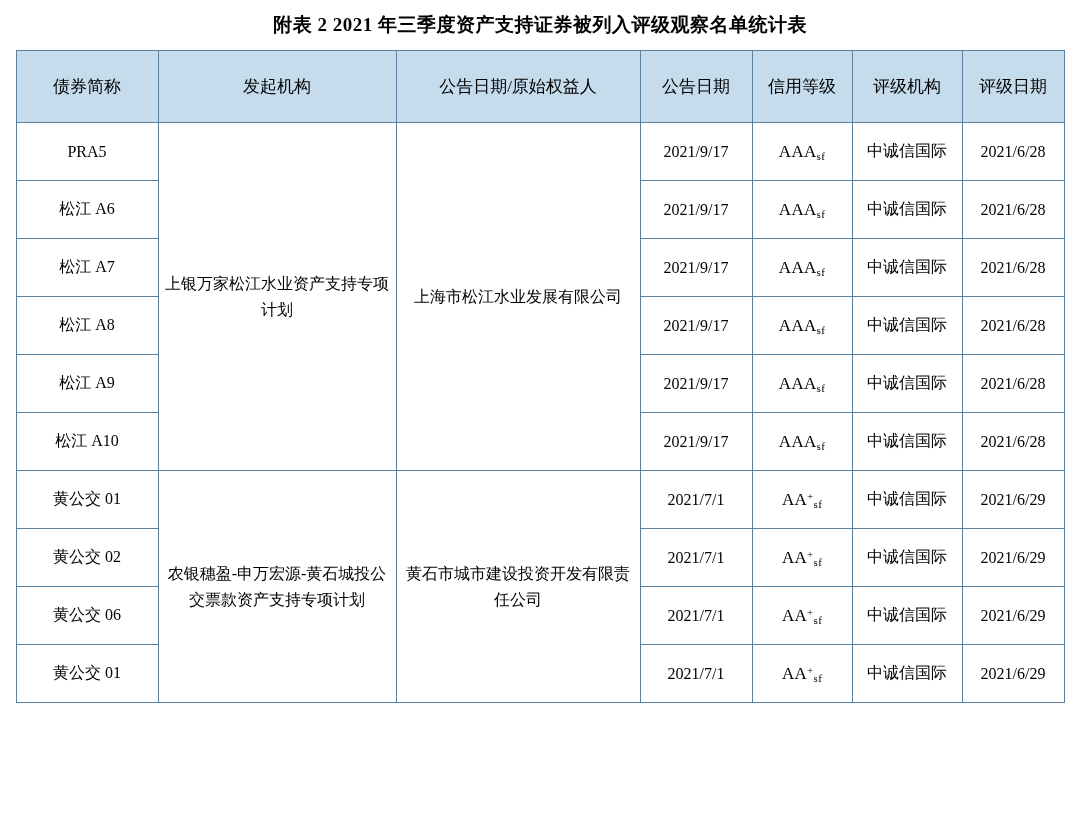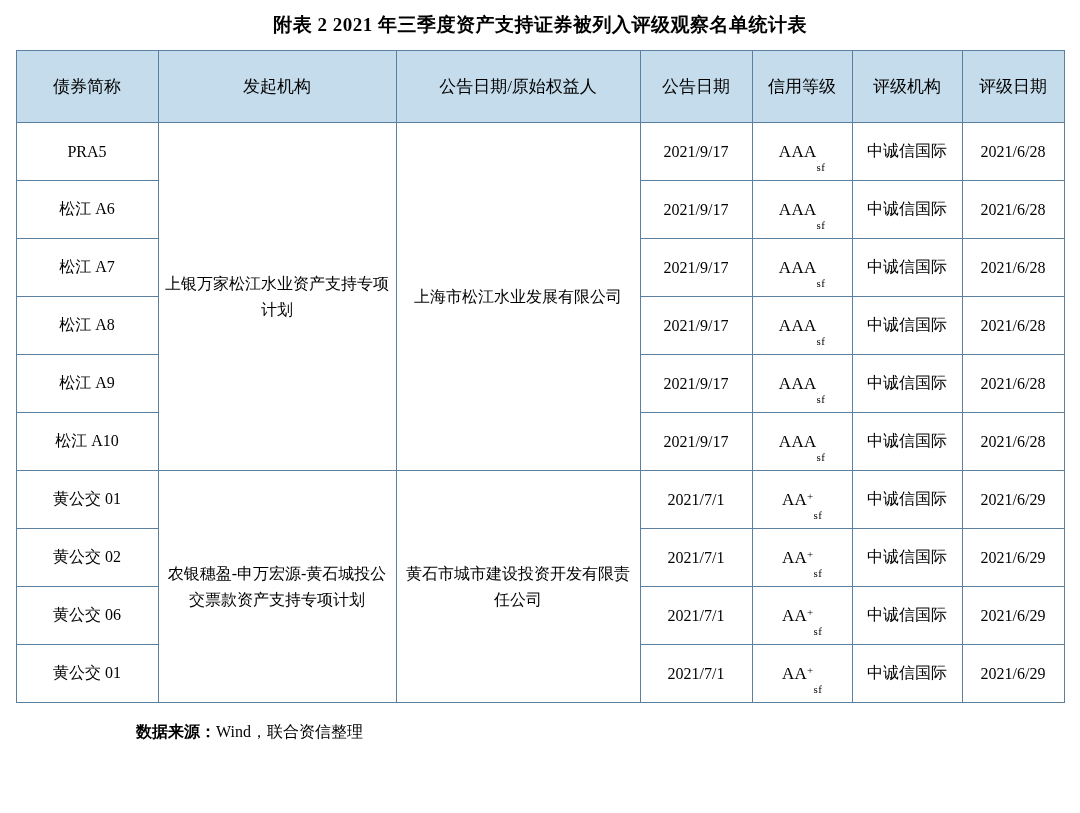--- a/index.html
+++ b/index.html
@@ -72,21 +72,21 @@
     font-size: 17px;
   }
   .rating-val {
     font-size: 17px;
     letter-spacing: 0.3px;
   }
   .rating-val sub {
     font-size: 11px;
     vertical-align: baseline;
     position: relative;
-    top: 14px;
+    top: 3px;
   }
   .rating-val sup {
     font-size: 11px;
     vertical-align: baseline;
     position: relative;
     top: -5px;
   }
   .notes {
     margin: 14px auto 0 auto;
     width: 1048px;
@@ -225,18 +225,15 @@
         <td class="bond-name">黄公交 01</td>
         <td class="date-cell">2021/7/1</td>
         <td><span class="rating-val"><span>AA</span><sup>+</sup><sub>sf</sub></span></td>
         <td class="agency-cell">中诚信国际</td>
         <td class="rating-date-cell">2021/6/29</td>
       </tr>
     </tbody>
   </table>
 
   <div class="notes">
-    <div class="source-line">
-      <span class="note-label">数据来源：</span><span>Wind，联合资信整理</span>
-    </div>
   </div>
 
 </div>
 
 </body></html>

